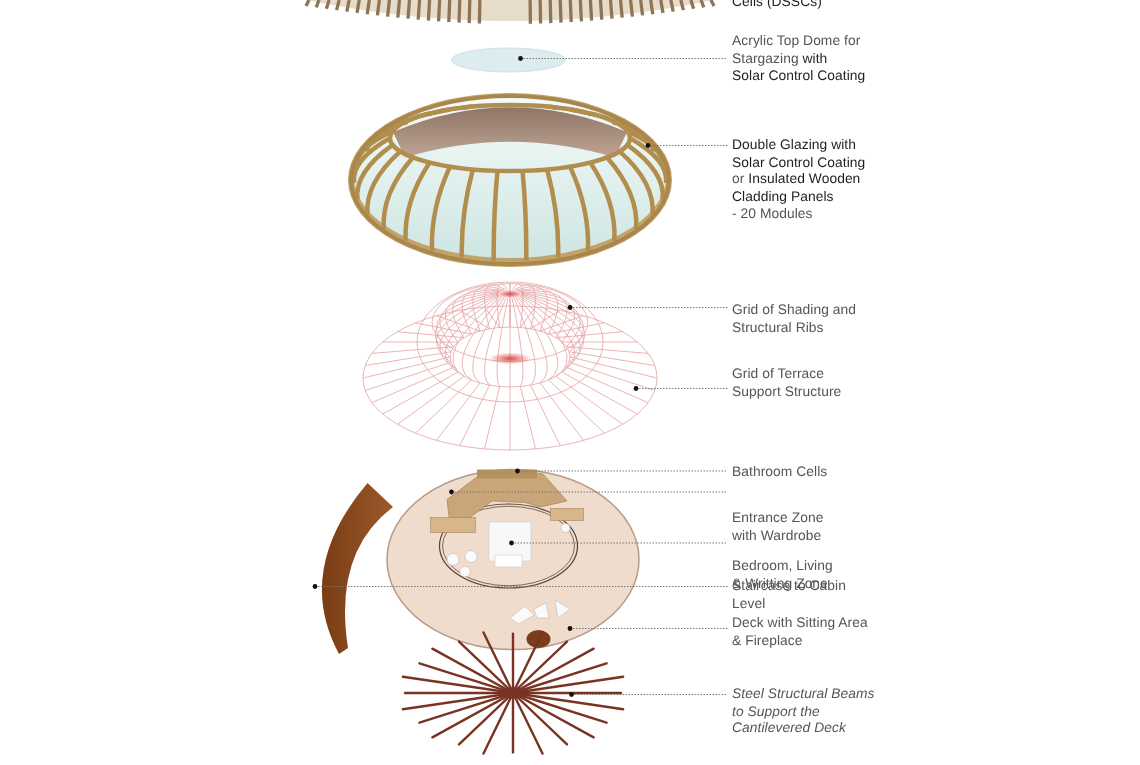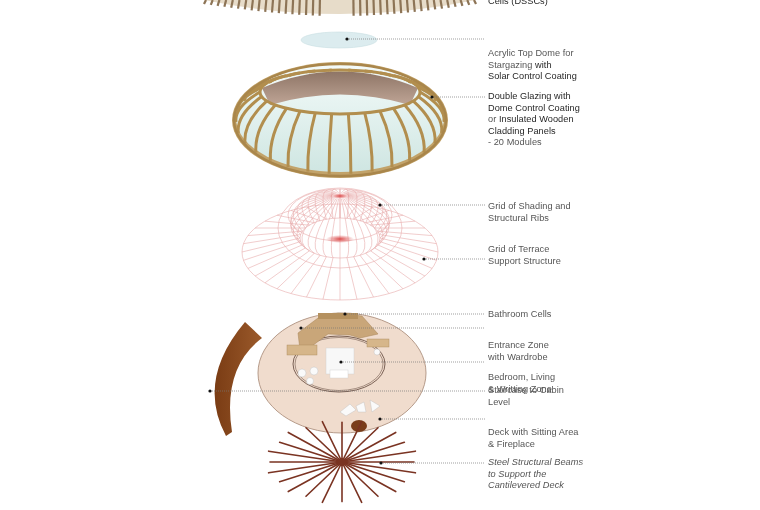--- a/index.html
+++ b/index.html
@@ -278,37 +278,37 @@
       <circle cx="210" cy="391" r="1.6" fill="#111"></circle>
       <line x1="380" y1="419" x2="485" y2="419" stroke="#777" stroke-width="0.7" stroke-dasharray="1 1"></line>
       <circle cx="380" cy="419" r="1.6" fill="#111"></circle>
       <line x1="381" y1="463" x2="485" y2="463" stroke="#777" stroke-width="0.7" stroke-dasharray="1 1"></line>
       <circle cx="381" cy="463" r="1.6" fill="#111"></circle>
     </g>
 </svg>
 
 <div id="labels">
     <div class="label" style="top: -4px;"><span class="em">Cells (DSSCs)</span></div>
-    <div class="label" style="top: 48px;"><span>Acrylic Top Dome for
+    <div class="label" style="top: 22px;"><span>Acrylic Top Dome for
 Stargazing </span><span class="em">with
 Solar Control Coating</span></div>
     <div class="label" style="top: 91px;"><span class="em">Double Glazing with
-Dome Control Coating
+Solar Control Coating
 </span><span>or </span><span class="em">Insulated Wooden
 Cladding Panels
 </span><span>- 20 Modules</span></div>
     <div class="label" style="top: 201px;"><span>Grid of Shading and
 Structural Ribs</span></div>
     <div class="label" style="top: 244px;"><span>Grid of Terrace
 Support Structure</span></div>
     <div class="label" style="top: 309px;"><span>Bathroom Cells</span></div>
     <div class="label" style="top: 340px;"><span>Entrance Zone
 with Wardrobe</span></div>
     <div class="label" style="top: 372px;"><span>Bedroom, Living
 &amp; Writting Zone</span></div>
     <div class="label" style="top: 385px;"><span>Staircase to Cabin
 Level</span></div>
-    <div class="label" style="top: 427px;"><span>Deck with Sitting Area
+    <div class="label" style="top: 410px;"><span>Deck with Sitting Area
 &amp; Fireplace</span></div>
     <div class="label" style="top: 457px; font-style: italic;"><span>Steel Structural Beams
 to Support the
 Cantilevered  Deck</span></div>
   </div>
 
 </body></html>

